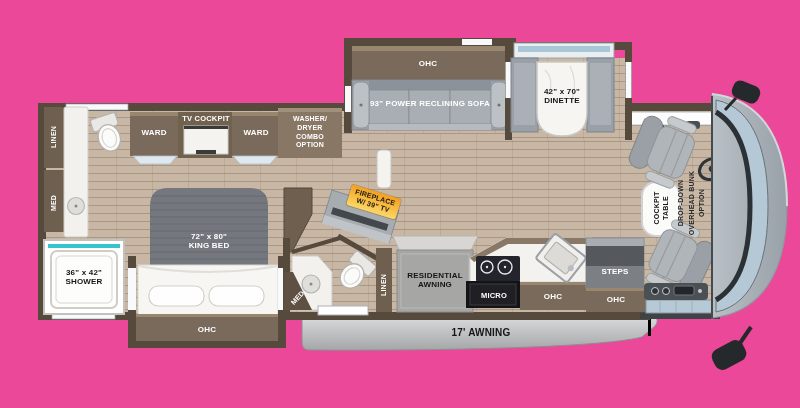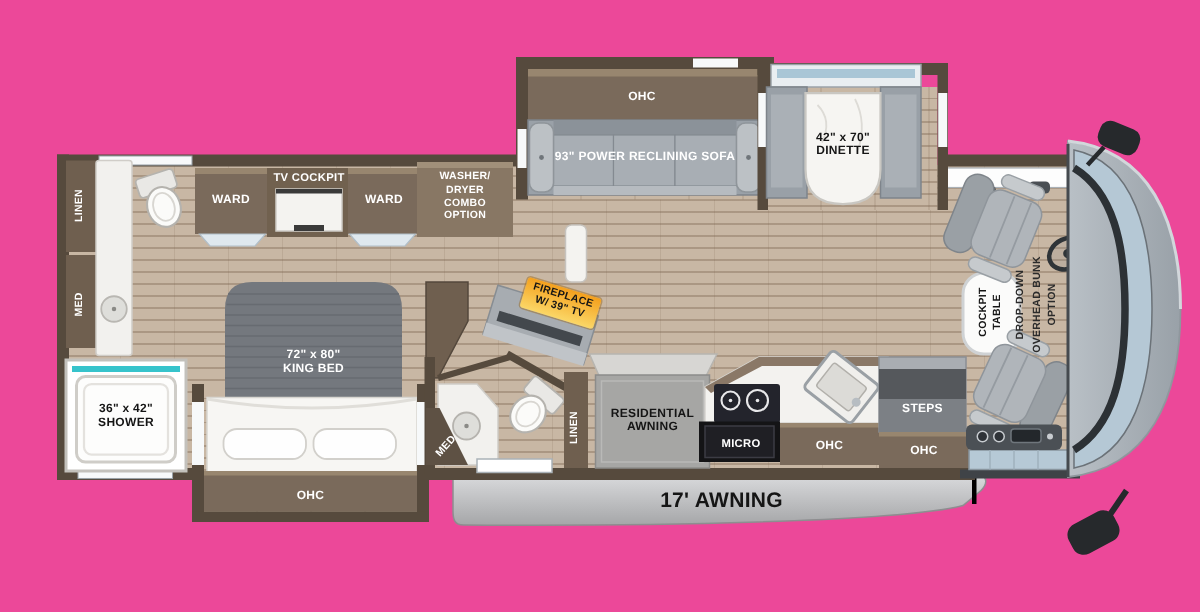--- a/index.html
+++ b/index.html
@@ -301,20 +301,20 @@
   <div class="lbl lt-d" id="lbl-fireplace" style="left:374px;top:202px;">FIREPLACE
 W/ 39" TV</div>
   <div class="lbl lt-w fs7" id="lbl-med-mid" style="left:298px;top:298px;">MED</div>
   <div class="lbl lt-w fs7 r90" id="lbl-linen-mid" style="left:384px;top:285px;">LINEN</div>
   <div class="lbl lt-d" id="lbl-fridge" style="left:435px;top:280px;">RESIDENTIAL
 AWNING</div>
   <div class="lbl lt-w fs75" id="lbl-micro" style="left:494px;top:296px;">MICRO</div>
   <div class="lbl lt-w" id="lbl-ohc-kitchen" style="left:553px;top:297px;">OHC</div>
   <div class="lbl lt-w" id="lbl-steps" style="left:615px;top:256px;margin-top:16px;">STEPS</div>
   <div class="lbl lt-w" id="lbl-ohc-entry" style="left:616px;top:300px;">OHC</div>
-  <div class="lbl lt-d" id="lbl-awning" style="left:481px;top:333px;font-size:14px;">17' AWNING</div>
+  <div class="lbl lt-d" id="lbl-awning" style="left:481px;top:333px;font-size:10px;">17' AWNING</div>
   <div class="lbl lt-d fs7 r90" id="lbl-cockpit-table" style="left:661px;top:208px;line-height:1.35;">COCKPIT
 TABLE</div>
   <div class="lbl fs7 r90" id="lbl-bunk" style="left:692px;top:203px;line-height:1.5;color:#2b2b2b;">DROP-DOWN
 OVERHEAD BUNK
 OPTION</div>
 
 </div>
 
 </body></html>

